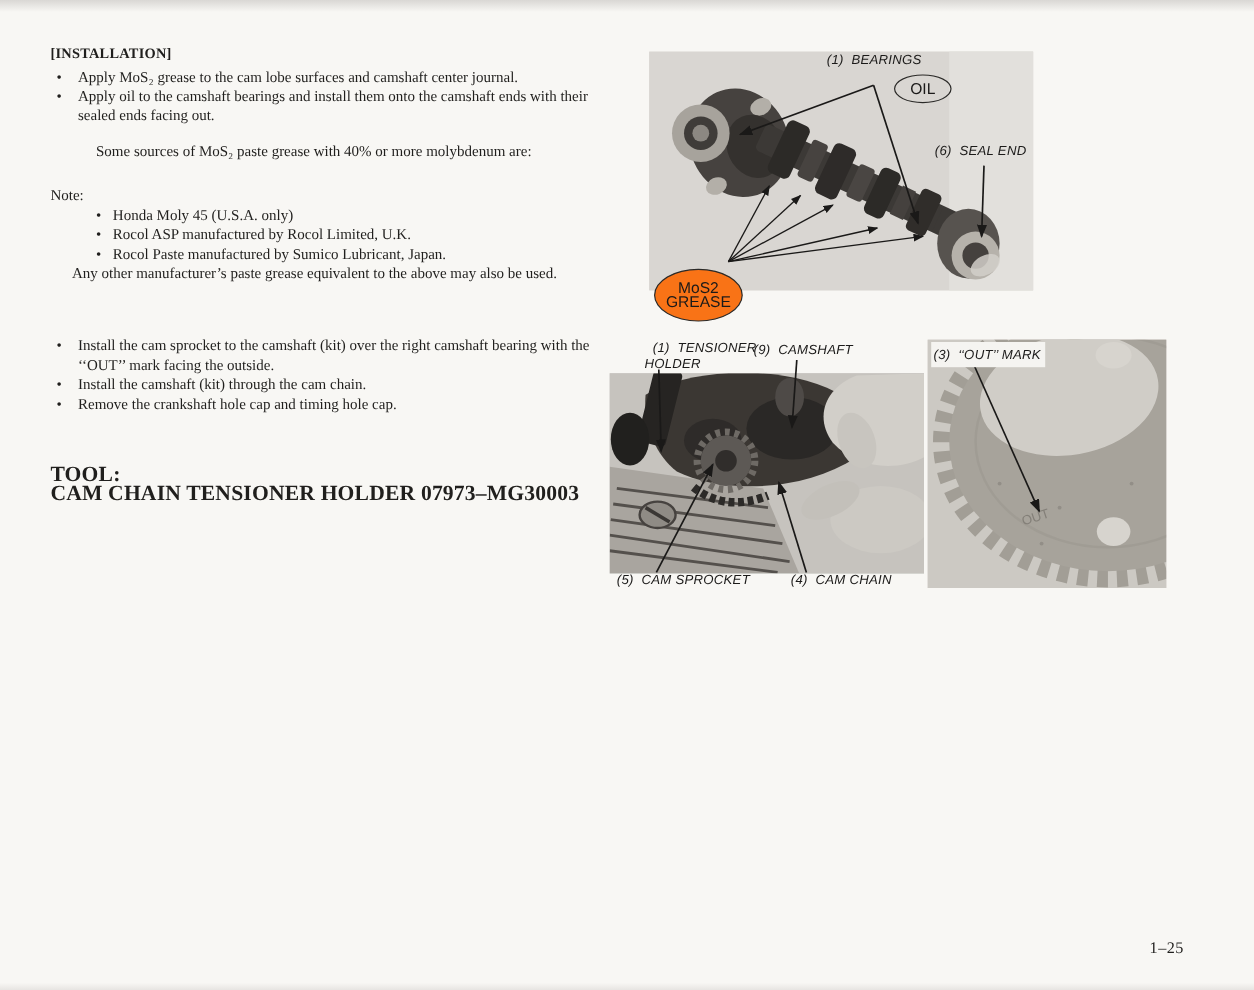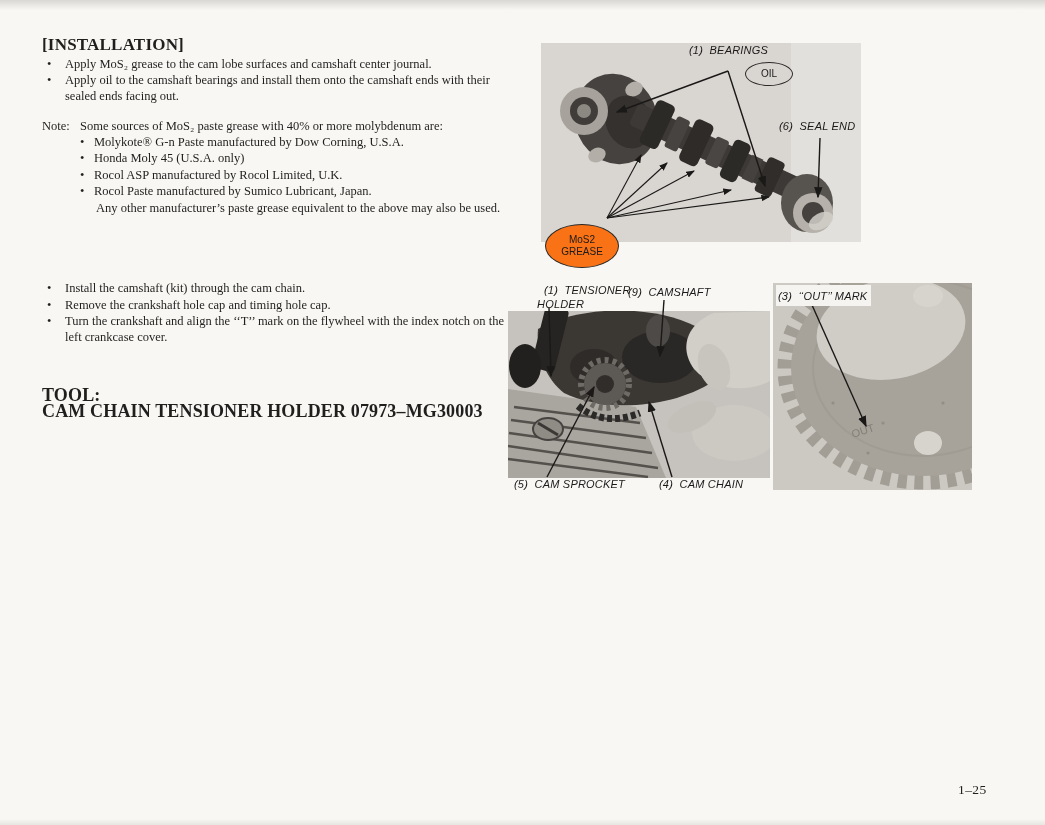--- a/index.html
+++ b/index.html
@@ -12,48 +12,48 @@
   .scan-band-top{
     position:absolute;left:0;top:0;width:1045px;height:10px;
     background:linear-gradient(#d9d7d4,#f8f7f4);
   }
   .scan-band-bottom{
     position:absolute;left:0;bottom:0;width:1045px;height:6px;
     background:linear-gradient(#f8f7f4,#e7e5e2);
   }
   
   .tblock{position:absolute;left:42px;width:462px;font-size:12.5px;line-height:15.6px;}
-  .hd{font-weight:bold;font-size:17px;margin:0 0 4px 0;letter-spacing:.2px;}
+  .hd{font-weight:bold;font-size:12px;margin:0 0 4px 0;letter-spacing:.2px;}
   .b{display:flex;margin:0 0 1px 0;}
   .b .dot{width:18px;flex:0 0 18px;text-align:left;padding-left:5px;}
   .b .dot::before{content:"\2022";}
   .b .t{flex:1;}
   .note-line{display:flex;}
-  .note-line .nlabel{flex:0 0 38px;}
+  .note-line .nlabel{flex:0 0 38px;margin-top:37px;}
   .subbullets{margin-left:36px;}
   .subbullets .b .dot{width:14px;flex:0 0 14px;padding-left:2px;}
-  .note-footer{margin-left:54px;}
+  .note-footer{margin-left:18px;}
   .toolline{font-weight:bold;font-size:18px;line-height:16px;letter-spacing:.15px;}
   
   .fig{position:absolute;overflow:hidden;}
   .fig svg{display:block;}
   #fig-camshaft{left:541px;top:43px;width:320px;height:199px;background:#dad7d3;overflow:visible;}
   #fig-head{left:508px;top:311px;width:262px;height:167px;background:#c6c3be;}
   #fig-sprocket{left:773px;top:283px;width:199px;height:207px;background:#ccc9c3;}
   
   .figlabel{
     position:absolute;font-family:"Liberation Sans","DejaVu Sans",sans-serif;
     font-size:11px;line-height:13px;color:#1b1a19;white-space:pre;letter-spacing:.2px;
     z-index:30;
     font-style:italic;
   }
   .oval{
     position:absolute;border:1.5px solid #2b2a28;border-radius:50%;
     display:flex;align-items:center;justify-content:center;flex-direction:column;
-    font-family:"Liberation Sans","DejaVu Sans",sans-serif;font-size:10px;line-height:12.5px;
+    font-family:"Liberation Sans","DejaVu Sans",sans-serif;font-size:13px;line-height:12.5px;
     color:#1b1a19;z-index:30;
   }
   #oval-oil{left:745px;top:62px;width:46px;height:22px;background:transparent;}
   #oval-grease{left:545px;top:224px;width:72px;height:42px;background:#f97316;}
   .chip{
     position:absolute;left:776px;top:285px;background:#f5f4f1;padding:1px 4px 2px 2px;z-index:30;
   }
   #overlay{position:absolute;left:0;top:0;z-index:20;pointer-events:none;}
   .pageno{position:absolute;left:958px;top:782px;width:64px;font-size:13.5px;letter-spacing:.4px;}
 </style>
@@ -74,52 +74,48 @@
     <span class="t">Apply oil to the camshaft bearings and install them onto the camshaft ends with their sealed ends facing out.</span>
   </div>
 </section>
 
 <section class="tblock" style="top:119px;">
   <div class="note-line">
     <span class="nlabel">Note:</span>
     <span class="t">Some sources of MoS₂ paste grease with 40% or more molybdenum are:</span>
   </div>
   <div class="subbullets">
-    <div class="b">
-      <span class="dot"></span>
-      <span class="t">Molykote® G-n Paste manufactured by Dow Corning, U.S.A.</span>
-    </div>
     <div class="b">
       <span class="dot"></span>
       <span class="t">Honda Moly 45 (U.S.A. only)</span>
     </div>
     <div class="b">
       <span class="dot"></span>
       <span class="t">Rocol ASP manufactured by Rocol Limited, U.K.</span>
     </div>
     <div class="b">
       <span class="dot"></span>
       <span class="t">Rocol Paste manufactured by Sumico Lubricant, Japan.</span>
     </div>
   </div>
   <div class="note-footer">Any other  manufacturer’s paste grease equivalent to the above may also be used.</div>
 </section>
 
 <section class="tblock" style="top:281px;">
   <div class="b">
     <span class="dot"></span>
+    <span class="t">Install the cam sprocket to the camshaft (kit) over the right camshaft bearing with the ‘‘OUT’’ mark facing the outside.</span>
+  </div>
+  <div class="b">
+    <span class="dot"></span>
     <span class="t">Install the camshaft (kit) through the cam chain.</span>
   </div>
   <div class="b">
     <span class="dot"></span>
     <span class="t">Remove the crankshaft hole cap and timing hole cap.</span>
-  </div>
-  <div class="b">
-    <span class="dot"></span>
-    <span class="t">Turn the crankshaft and align the ‘‘T’’ mark on the flywheel with the index notch on the left crankcase cover.</span>
   </div>
 </section>
 
 <section class="tblock" style="top:387px;">
   <div class="toolline">TOOL:</div>
   <div class="toolline">CAM CHAIN TENSIONER HOLDER 07973–MG30003</div>
 </section>
 
 <div class="fig" id="fig-camshaft">
   <svg width="320" height="199" viewBox="0 0 320 199">

